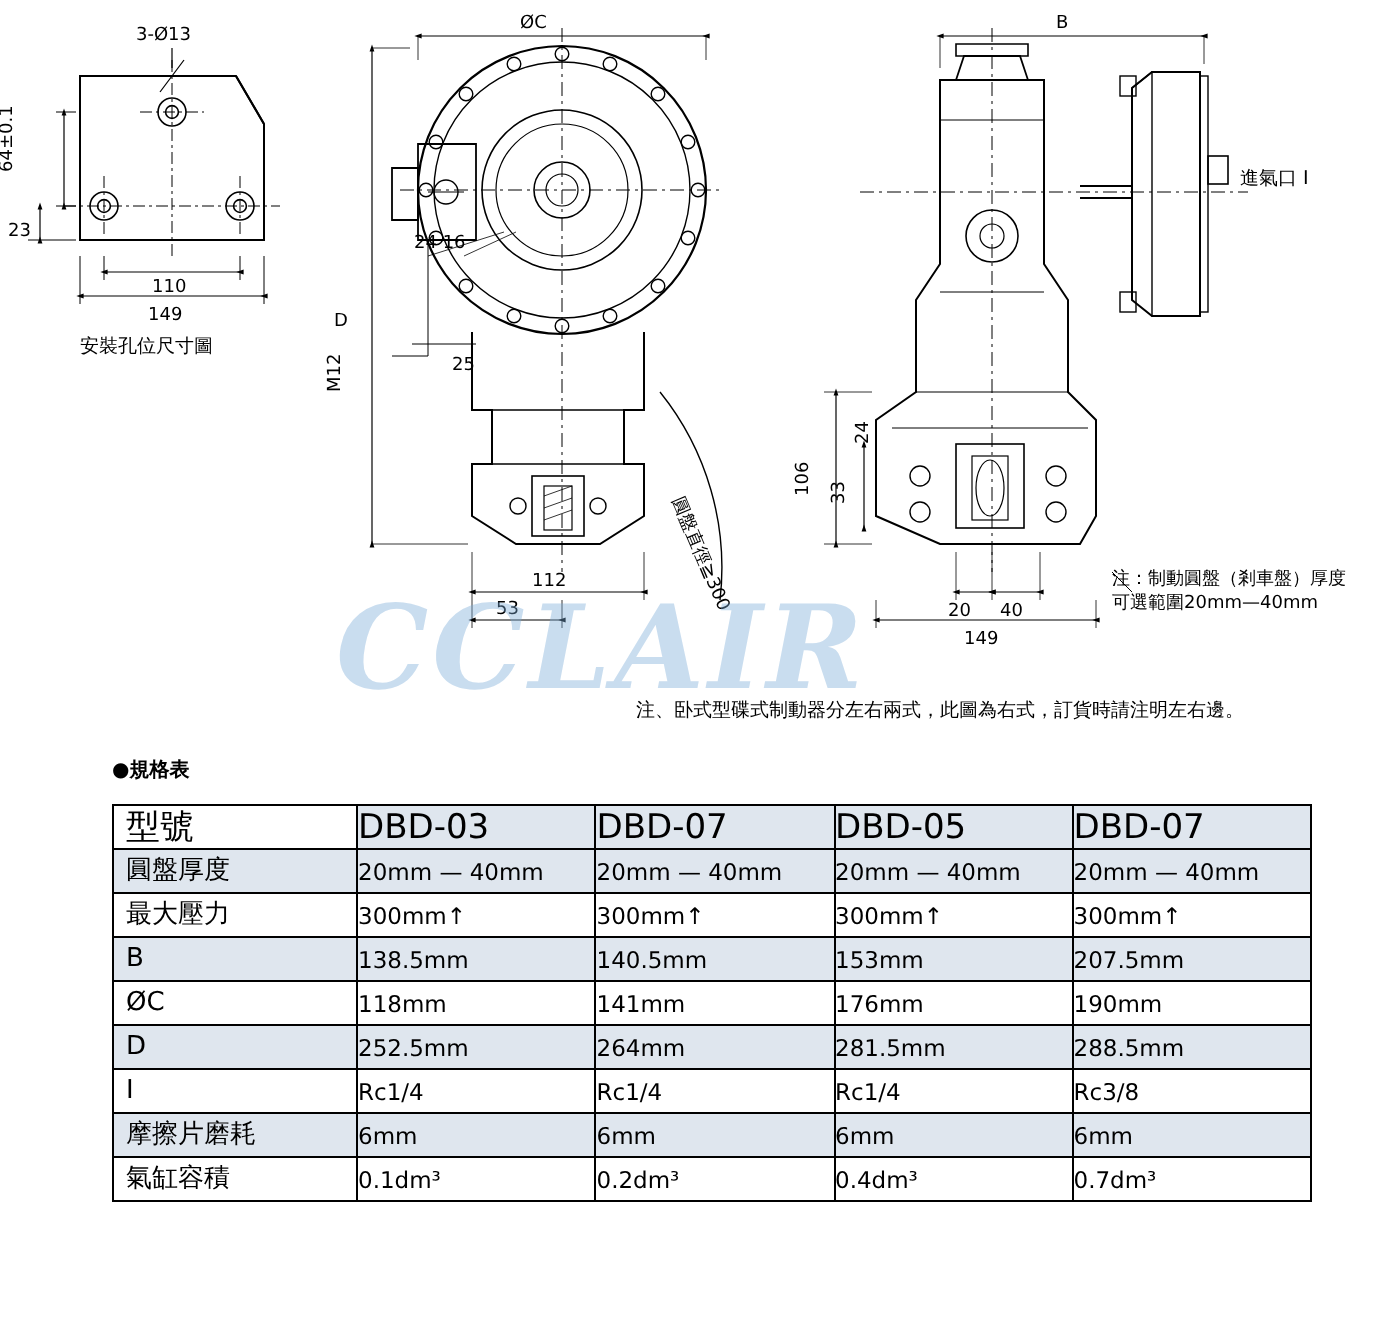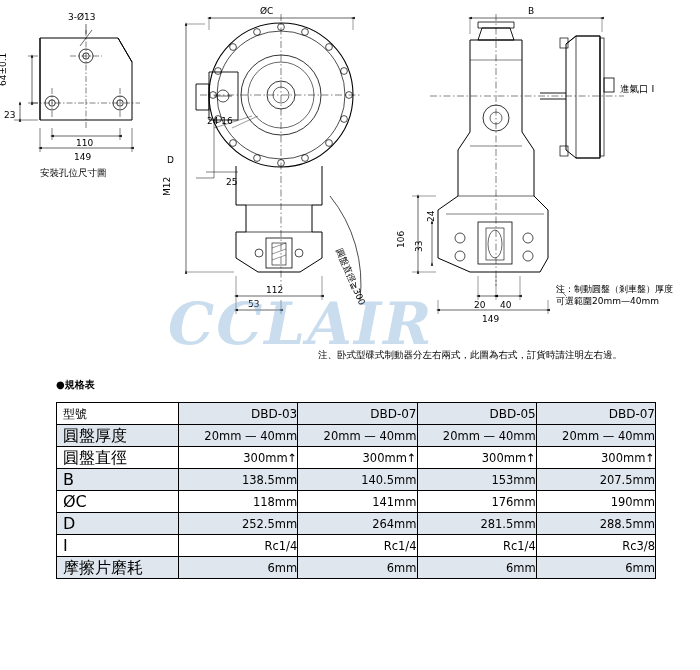--- a/index.html
+++ b/index.html
@@ -52,35 +52,35 @@
     position: absolute;
     left: 56px;
     top: 402px;
     width: 600px;
     border-collapse: collapse;
     font-size: 11.5px;
   }
   table.spec td {
     border: 1px solid #000;
     height: 21px;
-    text-align: right;
+    text-align: left;
     padding: 0;
     line-height: 20px;
     white-space: nowrap;
   }
   table.spec td.label {
     width: 115px;
     text-align: left;
     padding-left: 6px;
-    font-size: 16px;
+    font-size: 13px;
   }
   table.spec tr.head td {
     background: #dfe6ee;
     font-weight: normal;
-    font-size: 12px;
+    font-size: 17px;
   }
   table.spec tr.shade td {
     background: #dfe6ee;
   }
   table.spec tr.head td.label {
     background: #ffffff;
   }
 </style>
 </head>
 <body>
@@ -330,21 +330,21 @@
       </tr>
 
       <tr class="shade">
         <td class="label">圓盤厚度</td>
         <td>20mm — 40mm</td>
         <td>20mm — 40mm</td>
         <td>20mm — 40mm</td>
         <td>20mm — 40mm</td>
       </tr>
       <tr>
-        <td class="label">圓盤直徑</td>
+        <td class="label">最大壓力</td>
         <td>300mm↑</td>
         <td>300mm↑</td>
         <td>300mm↑</td>
         <td>300mm↑</td>
       </tr>
       <tr class="shade">
         <td class="label">B</td>
         <td>138.5mm</td>
         <td>140.5mm</td>
         <td>153mm</td>
@@ -371,16 +371,23 @@
         <td>Rc1/4</td>
         <td>Rc3/8</td>
       </tr>
       <tr class="shade">
         <td class="label">摩擦片磨耗</td>
         <td>6mm</td>
         <td>6mm</td>
         <td>6mm</td>
         <td>6mm</td>
       </tr>
+      <tr>
+        <td class="label">氣缸容積</td>
+        <td>0.1dm³</td>
+        <td>0.2dm³</td>
+        <td>0.4dm³</td>
+        <td>0.7dm³</td>
+      </tr>
     </tbody>
   </table>
 
 </div>
 
 </body></html>

